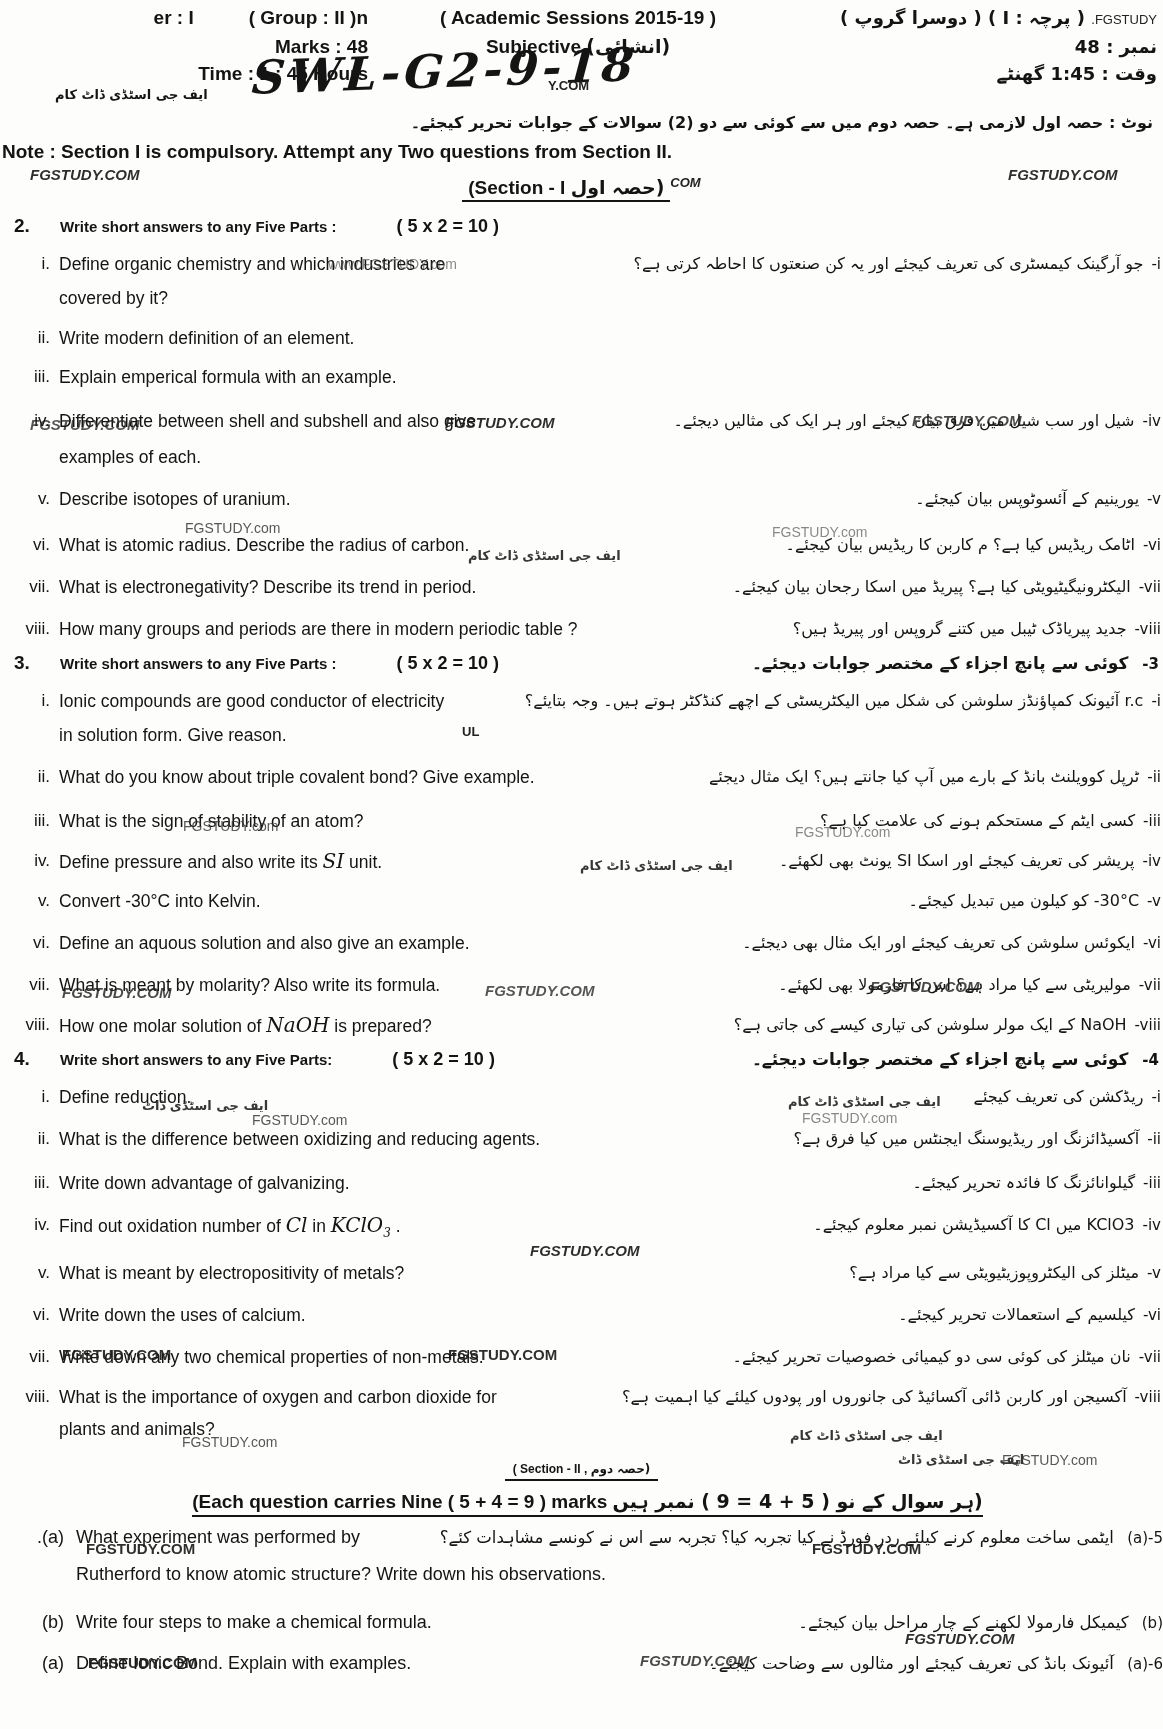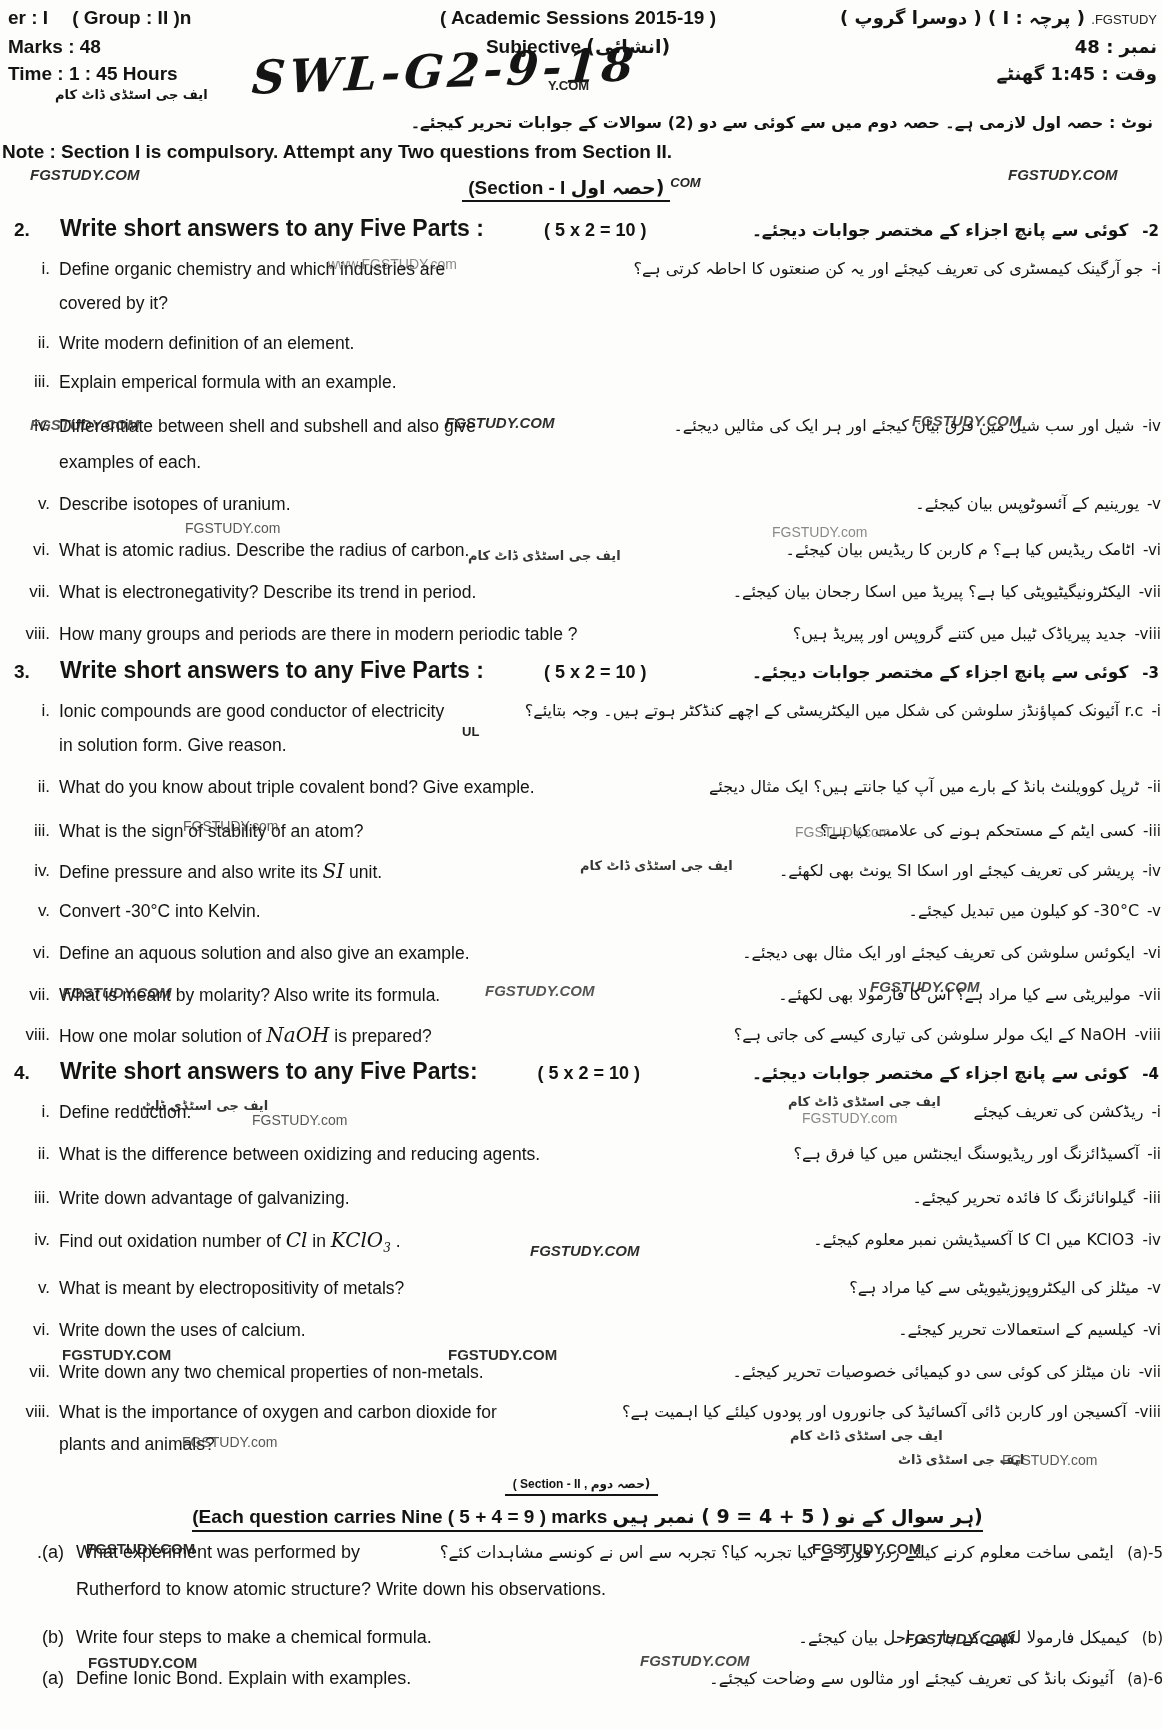--- a/index.html
+++ b/index.html
@@ -2,38 +2,38 @@
 <html><head>
 <meta charset="utf-8">
 <style>
   html,body{margin:0;padding:0;background:#e8e8e4;}
   .page{position:relative;width:1163px;height:1729px;margin:0 auto;background:#fdfdfb;
         font-family:"Liberation Sans",sans-serif;color:#141414;overflow:hidden;
         -webkit-font-smoothing:antialiased;}
   
   .hdr{padding-top:4px;}
   .hrow{display:flex;align-items:baseline;font-weight:bold;font-size:19px;line-height:27px;}
-  .hl{flex:0 0 360px;padding-left:8px;display:flex;gap:24px;}
+  .hl{flex:0 0 360px;padding-left:8px;display:flex;gap:55px;justify-content:flex-end;}
   .hc{flex:0 0 420px;text-align:center;}
   .hr{flex:1;direction:rtl;padding-left:12px;padding-right:6px;font-size:18px;
       font-family:"DejaVu Sans",sans-serif;}
   .urdu{font-family:"DejaVu Sans",sans-serif;}
   .hand{position:absolute;left:252px;top:44px;font-family:"DejaVu Serif",serif;
         font-style:italic;font-weight:bold;font-size:46px;letter-spacing:4px;
         transform:rotate(-2deg) skewX(-6deg);white-space:nowrap;}
   .small-ur-wm{font-size:13px;font-weight:bold;padding-left:55px;line-height:16px;}
   .note-ur{direction:rtl;text-align:right;font-size:16px;font-weight:bold;padding:8px 10px 2px 0;
            line-height:24px;}
   .note-en{font-size:19px;font-weight:bold;padding:4px 0 2px 2px;}
   .sec1row{position:relative;text-align:center;padding:10px 0 6px 0;font-size:19px;font-weight:bold;}
   .sec-underline{border-bottom:2px solid #141414;padding:0 6px 2px 6px;}
   
   .qhead{display:flex;align-items:baseline;margin:10px 0 14px 0;}
   .qno{flex:0 0 46px;text-align:left;padding-left:14px;font-weight:bold;font-size:19px;}
-  .qtitle{font-weight:bold;font-size:23px;}
+  .qtitle{font-weight:bold;font-size:15px;}
   .qmarks{font-weight:bold;font-size:18px;margin-left:60px;white-space:nowrap;}
   .qur{flex:1;direction:rtl;padding-right:4px;font-weight:bold;font-size:17px;}
   .prow{display:flex;align-items:baseline;margin-bottom:14px;line-height:22px;}
   .pen{flex:0 0 auto;display:flex;max-width:660px;}
   .pno{flex:0 0 50px;text-align:right;padding-right:9px;font-size:17px;}
   .ptxt{font-size:17.5px;white-space:nowrap;}
   .pur{flex:1;direction:rtl;font-size:16px;padding-right:2px;}
   .uno{display:inline-block;direction:ltr;unicode-bidi:embed;padding-left:8px;font-size:15px;}
   .utxt{line-height:26px;}
   .math{font-family:"DejaVu Serif",serif;font-style:italic;font-size:20px;}
@@ -99,24 +99,20 @@
   <div class="sec1row">
     <span class="sec-underline">
       <span>(Section - I</span>
       <span class="urdu">حصہ اول)</span></span><span class="wmfrag" style="vertical-align:super;font-style:italic">COM</span>
   </div>
 
   <div class="qhead">
     <span class="qno">2.</span>
     <span class="qtitle">Write short answers to any Five Parts :</span>
     <span class="qmarks">( 5 x 2 = 10 )</span>
-    <div class="qur urdu">
-      <span class="uno">-2</span>
-      <span>کوئی سے پانچ اجزاء کے مختصر جوابات دیجئے۔</span>
-    </div>
   </div>
 
   <div class="prow" style="margin-bottom:10px">
     <div class="pen">
         <span class="pno">i.</span>
         <span class="ptxt">Define organic chemistry and which industries are</span>
       </div>
     <div class="pur urdu"><span class="uno">-i</span><span class="utxt">جو آرگینک کیمسٹری کی تعریف کیجئے اور یہ کن صنعتوں کا احاطہ کرتی ہے؟</span></div>
   </div>
   <div class="prow cont" style="margin-bottom:18px">

